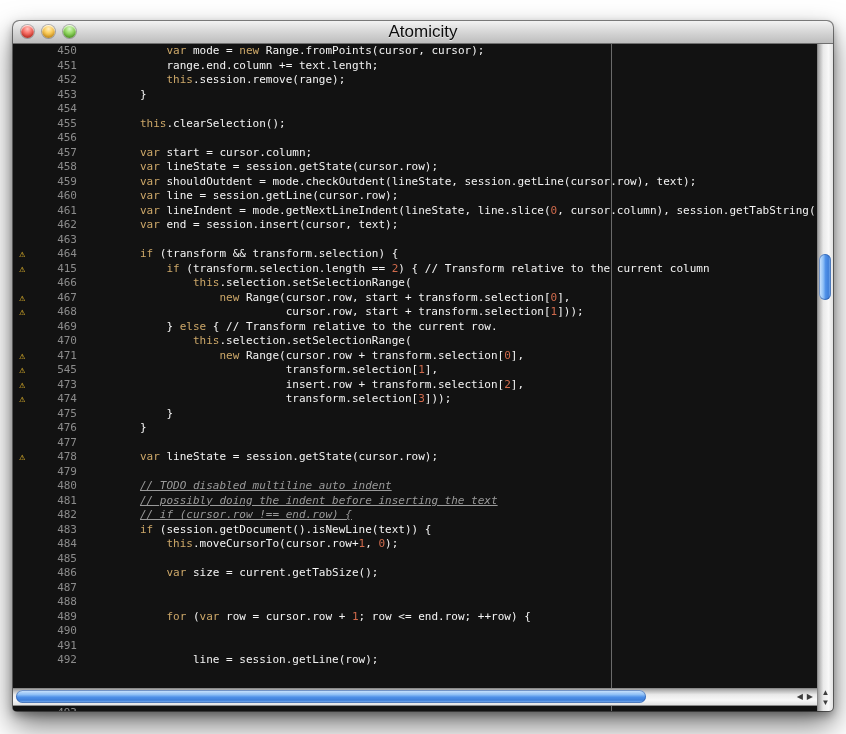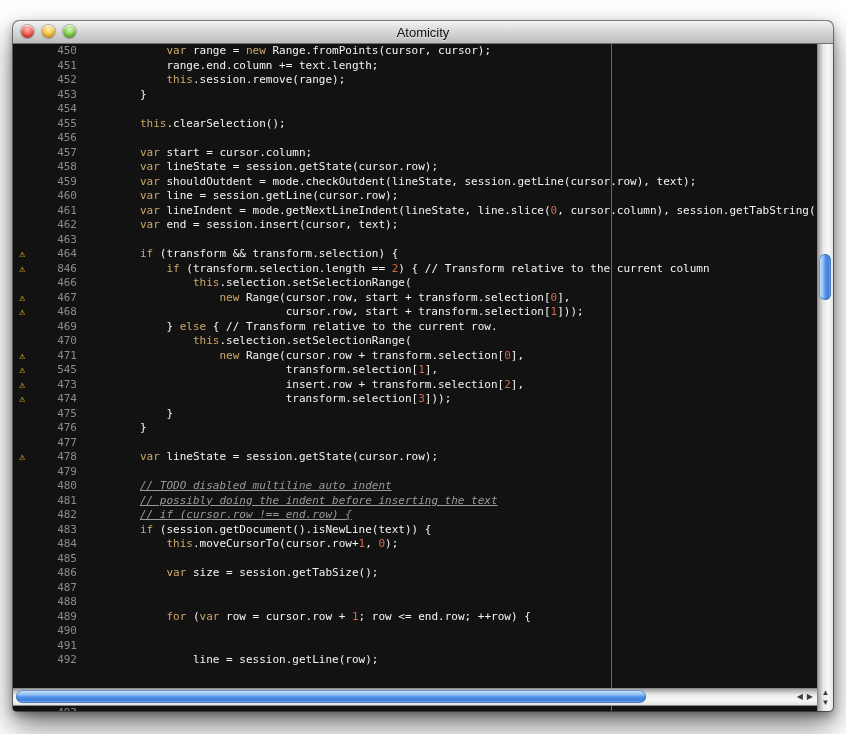--- a/index.html
+++ b/index.html
@@ -13,21 +13,21 @@
     display:flex;flex-direction:column;
     box-shadow:0 0 0 1px rgba(0,0,0,.45), 0 14px 30px rgba(0,0,0,.55), 0 4px 10px rgba(0,0,0,.35);
     background:var(--bg);
   }
   .titlebar{
     height:22px;flex:none;position:relative;
     display:flex;align-items:center;justify-content:center;
     background:linear-gradient(to bottom,#f3f3f3,#d9d9d9 45%,#bdbdbd);
     border-bottom:1px solid #6f6f6f;
   }
-  .title{font-size:13px;color:#0c0c0c;text-shadow:0 1px 0 rgba(255,255,255,.6);}
+  .title{font-size:17px;color:#0c0c0c;text-shadow:0 1px 0 rgba(255,255,255,.6);}
   .lights{position:absolute;left:8px;top:4px;display:flex;gap:8px;}
   .light{width:13px;height:13px;border-radius:50%;
     box-shadow:inset 0 1px 1px rgba(255,255,255,.85), inset 0 -2px 3px rgba(0,0,0,.2), 0 0 0 1px rgba(0,0,0,.25);}
   .light.close{background:radial-gradient(circle at 50% 30%, #ffc2bd 0%, #f97970 35%, #e8453a 70%, #c93b30 100%);}
   .light.min{background:radial-gradient(circle at 50% 30%, #ffeec2 0%, #fcd164 35%, #f2b230 70%, #d79a23 100%);}
   .light.zoom{background:radial-gradient(circle at 50% 30%, #d9f7c8 0%, #9ede6f 35%, #6fc13c 70%, #54a52c 100%);}
 
   .content{flex:1;display:flex;min-height:0;}
   .editor-col{flex:1;display:flex;flex-direction:column;min-width:0;background:var(--bg);}
   .viewport{height:644px;flex:none;position:relative;overflow:hidden;}
@@ -74,57 +74,57 @@
       <span class="light min"></span>
       <span class="light zoom"></span>
     </div>
     <div class="title">Atomicity</div>
   </div>
 
   <div class="content">
     <div class="editor-col">
       <div class="viewport">
         <div id="code-rows">
-            <div class="row"><span class="gutter"><span class="warn"></span><span class="num">450</span></span><span class="code"><span class="tok-p">            </span><span class="tok-k">var</span><span class="tok-p"> range = </span><span class="tok-k">new</span><span class="tok-p"> Range.fromPoints(cursor, cursor);</span></span></div>
+            <div class="row"><span class="gutter"><span class="warn"></span><span class="num">450</span></span><span class="code"><span class="tok-p">            </span><span class="tok-k">var</span><span class="tok-p"> mode = </span><span class="tok-k">new</span><span class="tok-p"> Range.fromPoints(cursor, cursor);</span></span></div>
             <div class="row"><span class="gutter"><span class="warn"></span><span class="num">451</span></span><span class="code"><span class="tok-p">            range.end.column += text.length;</span></span></div>
             <div class="row"><span class="gutter"><span class="warn"></span><span class="num">452</span></span><span class="code"><span class="tok-p">            </span><span class="tok-k">this</span><span class="tok-p">.session.remove(range);</span></span></div>
             <div class="row"><span class="gutter"><span class="warn"></span><span class="num">453</span></span><span class="code"><span class="tok-p">        }</span></span></div>
             <div class="row"><span class="gutter"><span class="warn"></span><span class="num">454</span></span><span class="code"></span></div>
             <div class="row"><span class="gutter"><span class="warn"></span><span class="num">455</span></span><span class="code"><span class="tok-p">        </span><span class="tok-k">this</span><span class="tok-p">.clearSelection();</span></span></div>
             <div class="row"><span class="gutter"><span class="warn"></span><span class="num">456</span></span><span class="code"></span></div>
             <div class="row"><span class="gutter"><span class="warn"></span><span class="num">457</span></span><span class="code"><span class="tok-p">        </span><span class="tok-k">var</span><span class="tok-p"> start = cursor.column;</span></span></div>
             <div class="row"><span class="gutter"><span class="warn"></span><span class="num">458</span></span><span class="code"><span class="tok-p">        </span><span class="tok-k">var</span><span class="tok-p"> lineState = session.getState(cursor.row);</span></span></div>
             <div class="row"><span class="gutter"><span class="warn"></span><span class="num">459</span></span><span class="code"><span class="tok-p">        </span><span class="tok-k">var</span><span class="tok-p"> shouldOutdent = mode.checkOutdent(lineState, session.getLine(cursor.row), text);</span></span></div>
             <div class="row"><span class="gutter"><span class="warn"></span><span class="num">460</span></span><span class="code"><span class="tok-p">        </span><span class="tok-k">var</span><span class="tok-p"> line = session.getLine(cursor.row);</span></span></div>
             <div class="row"><span class="gutter"><span class="warn"></span><span class="num">461</span></span><span class="code"><span class="tok-p">        </span><span class="tok-k">var</span><span class="tok-p"> lineIndent = mode.getNextLineIndent(lineState, line.slice(</span><span class="tok-n">0</span><span class="tok-p">, cursor.column), session.getTabString(</span></span></div>
             <div class="row"><span class="gutter"><span class="warn"></span><span class="num">462</span></span><span class="code"><span class="tok-p">        </span><span class="tok-k">var</span><span class="tok-p"> end = session.insert(cursor, text);</span></span></div>
             <div class="row"><span class="gutter"><span class="warn"></span><span class="num">463</span></span><span class="code"></span></div>
             <div class="row"><span class="gutter"><span class="warn">⚠</span><span class="num">464</span></span><span class="code"><span class="tok-p">        </span><span class="tok-k">if</span><span class="tok-p"> (transform &amp;&amp; transform.selection) {</span></span></div>
-            <div class="row"><span class="gutter"><span class="warn">⚠</span><span class="num">846</span></span><span class="code"><span class="tok-p">            </span><span class="tok-k">if</span><span class="tok-p"> (transform.selection.length == </span><span class="tok-n">2</span><span class="tok-p">) { // Transform relative to the current column</span></span></div>
+            <div class="row"><span class="gutter"><span class="warn">⚠</span><span class="num">415</span></span><span class="code"><span class="tok-p">            </span><span class="tok-k">if</span><span class="tok-p"> (transform.selection.length == </span><span class="tok-n">2</span><span class="tok-p">) { // Transform relative to the current column</span></span></div>
             <div class="row"><span class="gutter"><span class="warn"></span><span class="num">466</span></span><span class="code"><span class="tok-p">                </span><span class="tok-k">this</span><span class="tok-p">.selection.setSelectionRange(</span></span></div>
             <div class="row"><span class="gutter"><span class="warn">⚠</span><span class="num">467</span></span><span class="code"><span class="tok-p">                    </span><span class="tok-k">new</span><span class="tok-p"> Range(cursor.row, start + transform.selection[</span><span class="tok-n">0</span><span class="tok-p">],</span></span></div>
             <div class="row"><span class="gutter"><span class="warn">⚠</span><span class="num">468</span></span><span class="code"><span class="tok-p">                              cursor.row, start + transform.selection[</span><span class="tok-n">1</span><span class="tok-p">]));</span></span></div>
             <div class="row"><span class="gutter"><span class="warn"></span><span class="num">469</span></span><span class="code"><span class="tok-p">            } </span><span class="tok-k">else</span><span class="tok-p"> { // Transform relative to the current row.</span></span></div>
             <div class="row"><span class="gutter"><span class="warn"></span><span class="num">470</span></span><span class="code"><span class="tok-p">                </span><span class="tok-k">this</span><span class="tok-p">.selection.setSelectionRange(</span></span></div>
             <div class="row"><span class="gutter"><span class="warn">⚠</span><span class="num">471</span></span><span class="code"><span class="tok-p">                    </span><span class="tok-k">new</span><span class="tok-p"> Range(cursor.row + transform.selection[</span><span class="tok-n">0</span><span class="tok-p">],</span></span></div>
             <div class="row"><span class="gutter"><span class="warn">⚠</span><span class="num">545</span></span><span class="code"><span class="tok-p">                              transform.selection[</span><span class="tok-n">1</span><span class="tok-p">],</span></span></div>
             <div class="row"><span class="gutter"><span class="warn">⚠</span><span class="num">473</span></span><span class="code"><span class="tok-p">                              insert.row + transform.selection[</span><span class="tok-n">2</span><span class="tok-p">],</span></span></div>
             <div class="row"><span class="gutter"><span class="warn">⚠</span><span class="num">474</span></span><span class="code"><span class="tok-p">                              transform.selection[</span><span class="tok-n">3</span><span class="tok-p">]));</span></span></div>
             <div class="row"><span class="gutter"><span class="warn"></span><span class="num">475</span></span><span class="code"><span class="tok-p">            }</span></span></div>
             <div class="row"><span class="gutter"><span class="warn"></span><span class="num">476</span></span><span class="code"><span class="tok-p">        }</span></span></div>
             <div class="row"><span class="gutter"><span class="warn"></span><span class="num">477</span></span><span class="code"></span></div>
             <div class="row"><span class="gutter"><span class="warn">⚠</span><span class="num">478</span></span><span class="code"><span class="tok-p">        </span><span class="tok-k">var</span><span class="tok-p"> lineState = session.getState(cursor.row);</span></span></div>
             <div class="row"><span class="gutter"><span class="warn"></span><span class="num">479</span></span><span class="code"></span></div>
             <div class="row"><span class="gutter"><span class="warn"></span><span class="num">480</span></span><span class="code"><span class="tok-p">        </span><span class="tok-c">// TODO disabled multiline auto indent</span></span></div>
             <div class="row"><span class="gutter"><span class="warn"></span><span class="num">481</span></span><span class="code"><span class="tok-p">        </span><span class="tok-c">// possibly doing the indent before inserting the text</span></span></div>
             <div class="row"><span class="gutter"><span class="warn"></span><span class="num">482</span></span><span class="code"><span class="tok-p">        </span><span class="tok-c">// if (cursor.row !== end.row) {</span></span></div>
             <div class="row"><span class="gutter"><span class="warn"></span><span class="num">483</span></span><span class="code"><span class="tok-p">        </span><span class="tok-k">if</span><span class="tok-p"> (session.getDocument().isNewLine(text)) {</span></span></div>
             <div class="row"><span class="gutter"><span class="warn"></span><span class="num">484</span></span><span class="code"><span class="tok-p">            </span><span class="tok-k">this</span><span class="tok-p">.moveCursorTo(cursor.row+</span><span class="tok-n">1</span><span class="tok-p">, </span><span class="tok-n">0</span><span class="tok-p">);</span></span></div>
             <div class="row"><span class="gutter"><span class="warn"></span><span class="num">485</span></span><span class="code"></span></div>
-            <div class="row"><span class="gutter"><span class="warn"></span><span class="num">486</span></span><span class="code"><span class="tok-p">            </span><span class="tok-k">var</span><span class="tok-p"> size = session.getTabSize();</span></span></div>
+            <div class="row"><span class="gutter"><span class="warn"></span><span class="num">486</span></span><span class="code"><span class="tok-p">            </span><span class="tok-k">var</span><span class="tok-p"> size = current.getTabSize();</span></span></div>
             <div class="row"><span class="gutter"><span class="warn"></span><span class="num">487</span></span></div>
             <div class="row"><span class="gutter"><span class="warn"></span><span class="num">488</span></span><span class="code"></span></div>
             <div class="row"><span class="gutter"><span class="warn"></span><span class="num">489</span></span><span class="code"><span class="tok-p">            </span><span class="tok-k">for</span><span class="tok-p"> (</span><span class="tok-k">var</span><span class="tok-p"> row = cursor.row + </span><span class="tok-n">1</span><span class="tok-p">; row &lt;= end.row; ++row) {</span></span></div>
             <div class="row"><span class="gutter"><span class="warn"></span><span class="num">490</span></span></div>
             <div class="row"><span class="gutter"><span class="warn"></span><span class="num">491</span></span><span class="code"></span></div>
             <div class="row"><span class="gutter"><span class="warn"></span><span class="num">492</span></span><span class="code"><span class="tok-p">                line = session.getLine(row);</span></span></div>
           </div>
         <div class="ruler"></div>
       </div>
 

